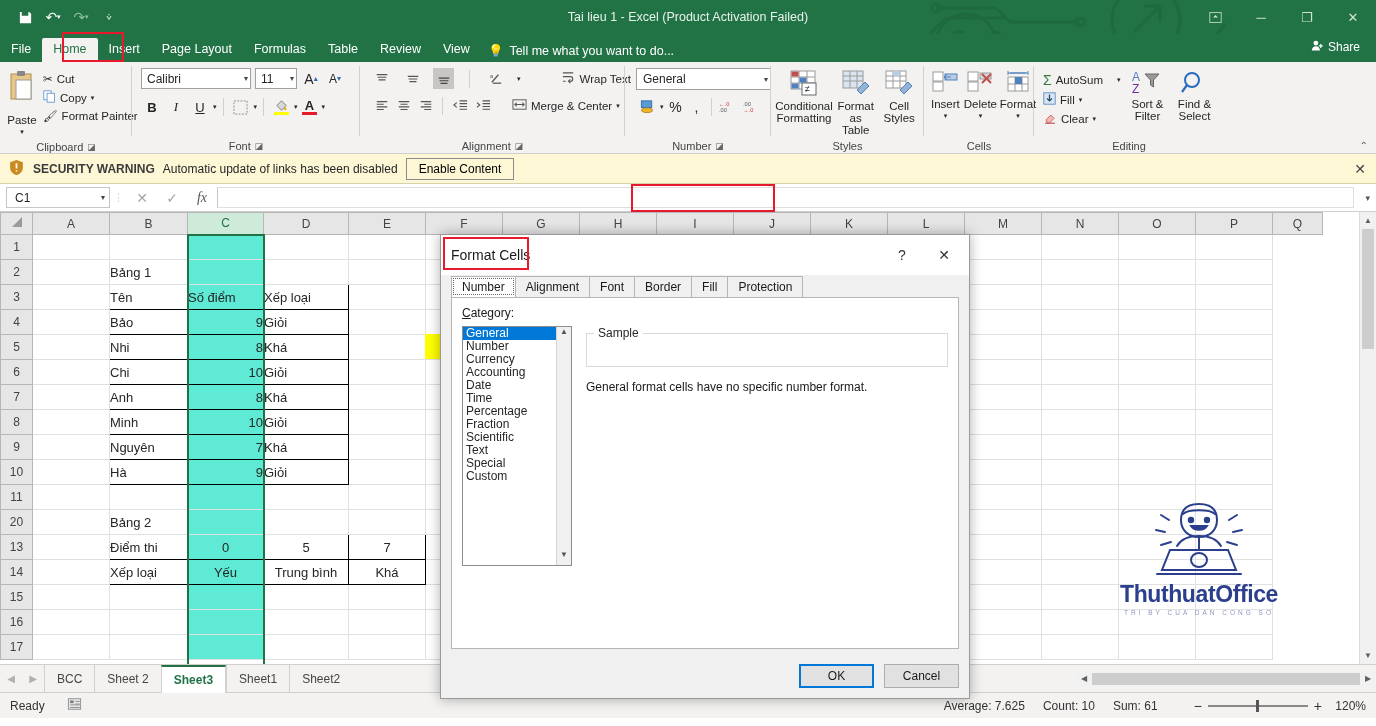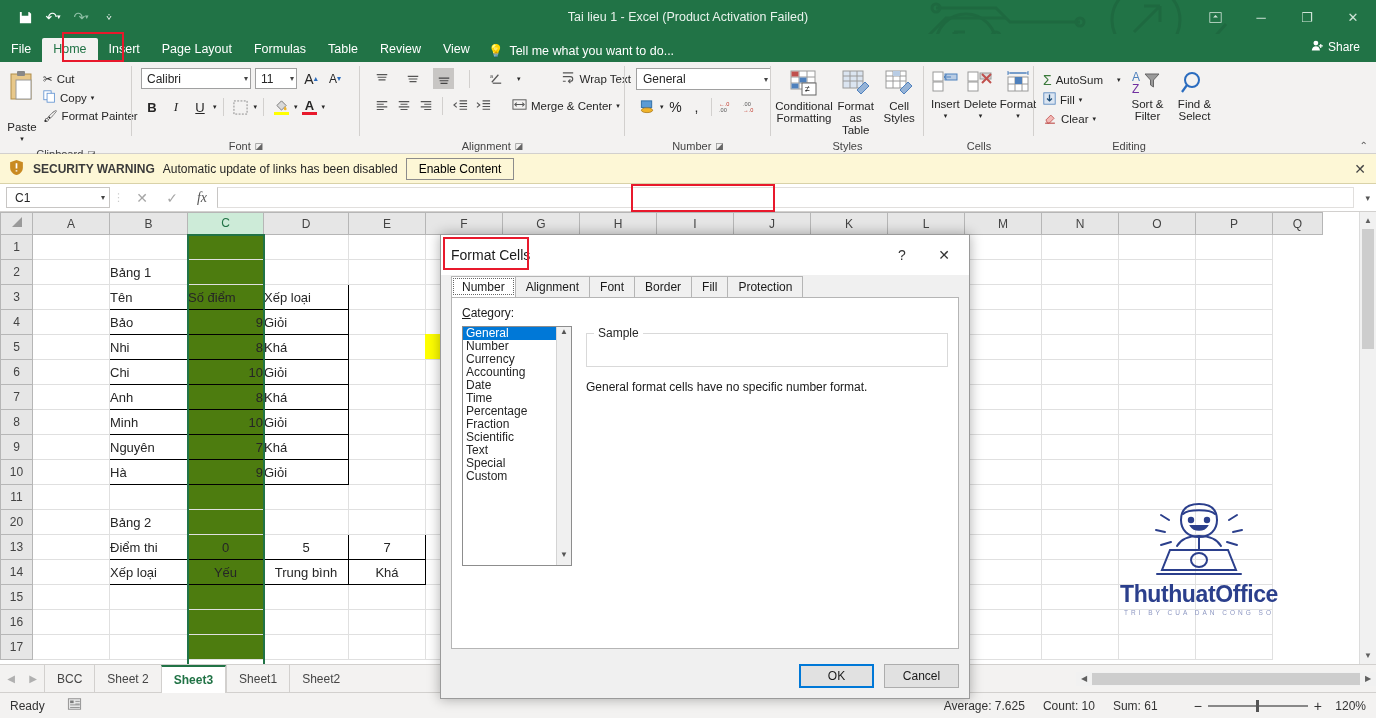--- a/index.html
+++ b/index.html
@@ -113,21 +113,21 @@
   #gridwrap { position:relative; height:452px; background:#fff; overflow:hidden; }
   table.grid { border-collapse:collapse; table-layout:fixed; }
   table.grid td, table.grid th { padding:0; font-weight:normal; }
   .colh, .rowh {
     background:#e6e6e6; border:1px solid #b6b6b6; color:#444;
     font-size:12px; text-align:center; height:22px;
   }
   .colh.sel { background:#cdebd8; color:#217346; border-bottom:2px solid #217346;}
   .rowh { width:32px; }
   .cell { border-right:1px solid #e0e0e0; border-bottom:1px solid #e0e0e0; height:25px; font-size:13px; padding:0 3px; }
-  .cell.selcol { background:#4d7c0f; }
+  .cell.selcol { background:#5eead4; }
   .bdr { border:1px solid #000 !important; }
   .bold { font-weight:bold; }
   .ar { text-align:right; }
   .ac { text-align:center; }
   #colselL { position:absolute; background:#217346; width:2px; z-index:3;}
   #colselR { position:absolute; background:#217346; width:2px; z-index:3;}
   #colselT { position:absolute; background:#217346; height:2px; z-index:3;}
   #yellowcell { position:absolute; background:#ffff00; z-index:2;}
   #watermark {
     position:absolute; right:72px; bottom:48px; width:210px; text-align:center;
@@ -275,21 +275,21 @@
   <div class="grp" style="width:132px">
     <div class="body">
       <div class="bigbtn">
         <span>
           <svg width="30" height="32" viewBox="0 0 30 32">
               <rect x="4" y="4" width="20" height="25" fill="#e8c88a" stroke="#b08d4a"></rect>
               <rect x="10" y="1" width="8" height="5" rx="1" fill="#888"></rect>
               <rect x="9" y="10" width="15" height="19" fill="#fff" stroke="#999"></rect>
             </svg>
         </span>
-        <span style="font-size:11.5px;margin-top:17px">Paste</span>
+        <span style="font-size:11.5px;margin-top:10px">Paste</span>
         <span style="font-size:7px">▾</span>
       </div>
       <div style="display:flex;flex-direction:column;margin-top:2px">
         <div class="smallbtn">
           <span>✂</span>
           <span>Cut</span>
         </div>
         <div class="smallbtn">
           <span>
             <svg width="13" height="13" viewBox="0 0 16 16">

